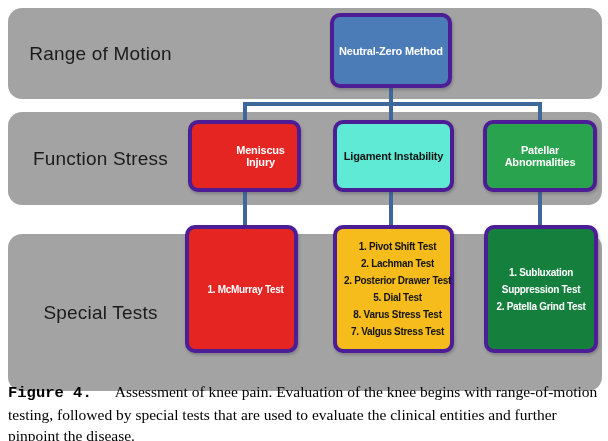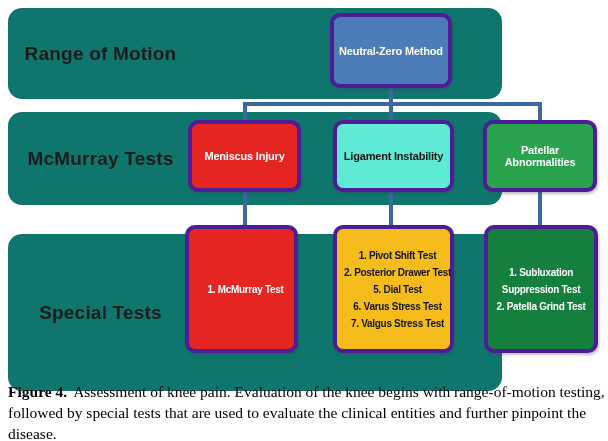--- a/index.html
+++ b/index.html
@@ -1,63 +1,63 @@
 <!DOCTYPE html>
 <html><head>
 <meta charset="utf-8">
 <style>
   html,body{margin:0;padding:0;background:#ffffff;}
   .figure{position:relative;width:608px;height:441px;background:#ffffff;overflow:hidden;
           font-family:"Liberation Sans",sans-serif;}
 
   
-  .band{position:absolute;left:8px;width:494px;background:#0f766e;border-radius:14px;font-weight:bold;}
+  .band{position:absolute;left:8px;width:594px;background:#a3a3a3;border-radius:14px;}
   .band1{top:8px;height:91px;}
   .band2{top:112px;height:93px;}
   .band3{top:234px;height:157px;}
   .row-label{position:absolute;left:0;top:0;bottom:0;width:185px;
              display:flex;align-items:center;justify-content:center;
              font-size:19px;color:#1b1b1b;letter-spacing:.2px;}
 
   
   .line{position:absolute;background:#3e689c;z-index:2;}
 
   
   .box{position:absolute;z-index:3;border:4px solid #4c1d95;border-radius:10px;
        box-shadow:1px 2px 3px rgba(60,60,80,.35);
        display:flex;flex-direction:column;align-items:center;justify-content:center;
        text-align:center;font-weight:bold;box-sizing:border-box;}
   .box-blue{left:330px;top:13px;width:122px;height:75px;background:#4b7cb8;color:#ffffff;
             font-size:11px;letter-spacing:-.2px;}
   .fn{top:120px;height:72px;font-size:11px;letter-spacing:-.2px;}
-  .fn-red{left:188px;width:113px;background:#e42522;color:#ffffff;}
+  .fn-red{left:188px;width:113px;background:#e42522;color:#ffffff;padding-left:32px;}
   .fn-yellow{left:333px;width:121px;background:#5eead4;color:#141414;}
   .fn-green{left:483px;width:114px;background:#2aa34f;color:#ffffff;padding:4px 6px;}
   .sp{top:225px;height:128px;padding-left:8px;}
   .sp-red{left:185px;width:113px;background:#e42522;color:#ffffff;font-size:10.5px;}
   .sp-yellow{left:333px;width:121px;background:#f5bc1c;color:#141414;}
   .sp-green{left:484px;width:114px;background:#15803d;color:#ffffff;padding:0 4px;}
   .test-line{font-size:10px;line-height:17px;font-weight:bold;letter-spacing:-.3px;}
   .nowrap{white-space:nowrap;}
 
   
   .caption{position:absolute;left:8px;top:381px;width:598px;
            font-family:"Liberation Serif",serif;font-size:15.5px;line-height:21px;color:#000;}
-  .caption .cap-label{font-weight:bold;margin-right:6px;}
+  .caption .cap-label{font-weight:bold;margin-right:23px;font-family:Liberation Mono, monospace;}
 </style>
 </head>
 <body>
 
 <div class="figure">
 
   <div class="band band1">
     <div class="row-label">Range of Motion</div>
   </div>
   <div class="band band2">
-    <div class="row-label">McMurray Tests</div>
+    <div class="row-label">Function Stress</div>
   </div>
   <div class="band band3">
     <div class="row-label">Special Tests</div>
   </div>
 
   <div class="line" style="left:389px;top:86px;width:4px;height:36px;"></div>
   <div class="line" style="left:243px;top:102px;width:299px;height:4px;"></div>
   <div class="line" style="left:243px;top:102px;width:4px;height:20px;"></div>
   <div class="line" style="left:538px;top:102px;width:4px;height:20px;"></div>
   <div class="line" style="left:243px;top:190px;width:4px;height:37px;"></div>
@@ -77,23 +77,24 @@
   <div class="box fn fn-green">
     <span>Patellar Abnormalities</span>
   </div>
 
   <div class="box sp sp-red">
     <div class="test-line nowrap">1. McMurray Test</div>
   </div>
 
   <div class="box sp sp-yellow">
     <div class="test-line nowrap">1. Pivot Shift Test</div>
+    <div class="test-line nowrap">2. Lachman Test</div>
     <div class="test-line nowrap">2. Posterior Drawer Test</div>
     <div class="test-line nowrap">5. Dial Test</div>
-    <div class="test-line nowrap">6. Varus Stress Test</div>
+    <div class="test-line nowrap">8. Varus Stress Test</div>
     <div class="test-line nowrap">7. Valgus Stress Test</div>
   </div>
 
   <div class="box sp sp-green">
     <div class="test-line">1. Subluxation Suppression Test</div>
     <div class="test-line nowrap">2. Patella Grind Test</div>
   </div>
 
   <div class="caption">
     <span class="cap-label">Figure 4.</span><span>Assessment of knee pain. Evaluation of the knee begins with range-of-motion testing, followed by special tests that are used to evaluate the clinical entities and further pinpoint the disease.</span>

